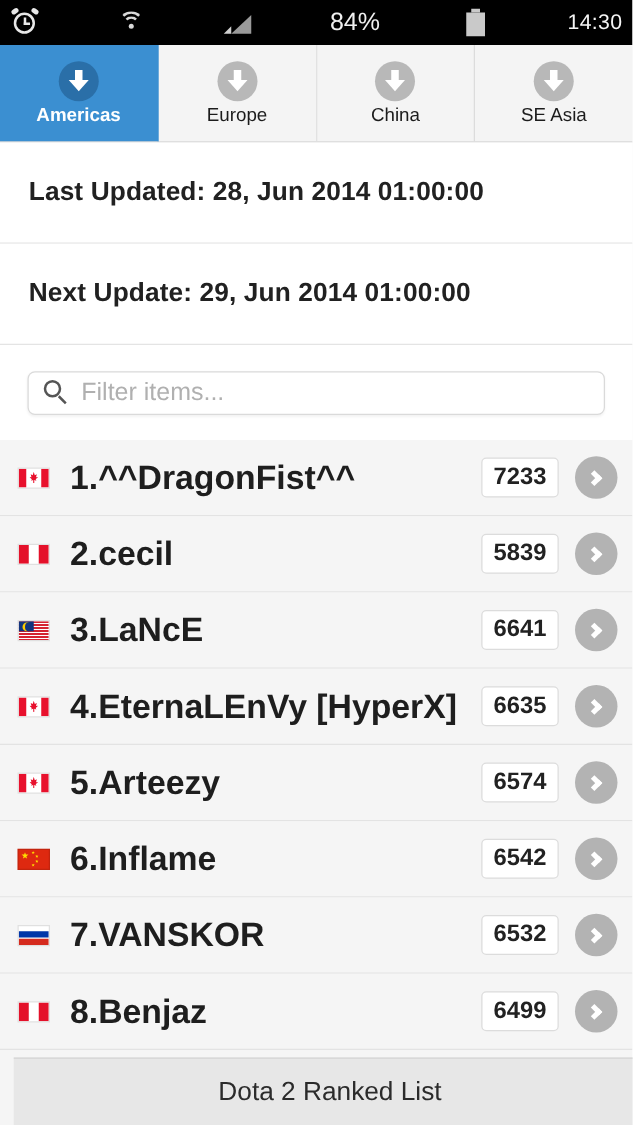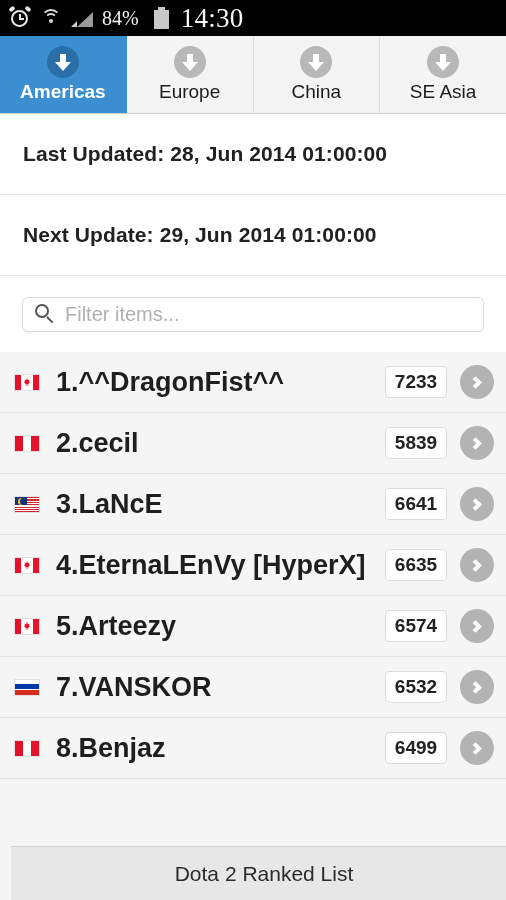--- a/index.html
+++ b/index.html
@@ -7,22 +7,22 @@
     width: 506px; height: 900px;
     font-family: "Liberation Sans", "DejaVu Sans", sans-serif;
     background: #ffffff;
     overflow: hidden;
   }
   #app { position: relative; width: 506px; height: 900px; display: flex; flex-direction: column; }
 
   
   .statusbar {
     height: 36px; background: #000; flex: 0 0 36px;
-    display: flex; align-items: center; justify-content: flex-start;
-    padding-right: 8px; color: #f2f2f2; font-family: Liberation Serif, serif;
+    display: flex; align-items: center; justify-content: space-between;
+    padding-right: 8px; color: #f2f2f2;
   }
   .sb-item { display: flex; align-items: center; margin-left: 9px; }
   .sb-clock-glyph { width: 22px; height: 22px; position: relative; }
   .sb-clock-glyph .ring {
     position: absolute; left: 2px; top: 3px; width: 17px; height: 17px;
     border: 2px solid #e8e8e8; border-radius: 50%;
   }
   .sb-clock-glyph .hand1 {
     position: absolute; left: 10px; top: 7px; width: 2px; height: 6px; background: #e8e8e8;
   }
@@ -52,21 +52,21 @@
     border-left: 16px solid transparent; border-bottom: 15px solid #9a9a9a;
   }
   .signal .filled {
     position: absolute; left: 0px; bottom: 0; width: 0; height: 0;
     border-left: 6px solid transparent; border-bottom: 6px solid #d0d0d0;
   }
   .batt-pct { font-size: 20px; letter-spacing: 0px; color: #f0f0f0; }
   .battery { width: 15px; height: 22px; border: 0; position: relative; margin-left: 6px; }
   .battery .cap { position: absolute; left: 4px; top: 0; width: 7px; height: 3px; background: #c9c9c9; }
   .battery .body { position: absolute; left: 0; top: 3px; width: 15px; height: 19px; background: #c9c9c9; }
-  .sb-time { font-size: 27px; color: #f5f5f5; margin-left: 12px; letter-spacing: 0.3px; }
+  .sb-time { font-size: 17px; color: #f5f5f5; margin-left: 12px; letter-spacing: 0.3px; }
 
   
   .tabbar { flex: 0 0 78px; display: flex; border-bottom: 1px solid #cfcfcf; background: #f4f4f4; }
   .tab {
     flex: 1 1 0; position: relative; display: flex; flex-direction: column;
     align-items: center; justify-content: center;
     background: #f4f4f4; border-right: 1px solid #dcdcdc; cursor: pointer;
   }
   .tab:last-child { border-right: none; }
   .tab.active { background: #3b8fd1; border-right: 1px solid #3b8fd1; }
@@ -74,21 +74,21 @@
     width: 32px; height: 32px; border-radius: 50%; background: #b8b8b8;
     display: flex; align-items: center; justify-content: center; margin-bottom: 3px;
   }
   .tab.active .tab-icon { background: #2a6fa8; }
   .arrow-down { position: relative; width: 16px; height: 17px; }
   .arrow-down .stem { position: absolute; left: 5px; top: 0; width: 6px; height: 9px; background: #fff; }
   .arrow-down .head {
     position: absolute; left: 0px; top: 8px; width: 0; height: 0;
     border-left: 8px solid transparent; border-right: 8px solid transparent; border-top: 9px solid #fff;
   }
-  .tab-label { font-size: 19px; color: #1c1c1c; font-weight: 400; }
+  .tab-label { font-size: 15px; color: #1c1c1c; font-weight: 400; }
   .tab.active .tab-label { color: #ffffff; font-weight: 700; }
 
   
   .inforow {
     flex: 0 0 81px; display: flex; align-items: center;
     padding-left: 23px; border-bottom: 1px solid #e4e4e4; background: #fff;
   }
   .inforow .txt { font-size: 21px; font-weight: 700; color: #212121; letter-spacing: 0.1px; }
 
   
@@ -336,20 +336,34 @@
       <div class="flag f-ca">
           <div class="leaf"></div>
         </div>
       <div class="row-name">5.Arteezy</div>
       <div class="score">6574</div>
       <div class="chev">
           <div class="cg"></div>
         </div>
     </div>
 
+    <div class="row">
+      <div class="flag f-cn">
+        <div class="star-big"></div>
+          <div class="s2"></div>
+          <div class="s3"></div>
+          <div class="s4"></div>
+          <div class="s5"></div>
+      </div>
+      <div class="row-name">6.Inflame</div>
+      <div class="score">6542</div>
+      <div class="chev">
+          <div class="cg"></div>
+        </div>
+    </div>
 
     <div class="row">
       <div class="flag f-ru">
           <div class="b"></div>
           <div class="r"></div>
         </div>
       <div class="row-name">7.VANSKOR</div>
       <div class="score">6532</div>
       <div class="chev">
           <div class="cg"></div>

